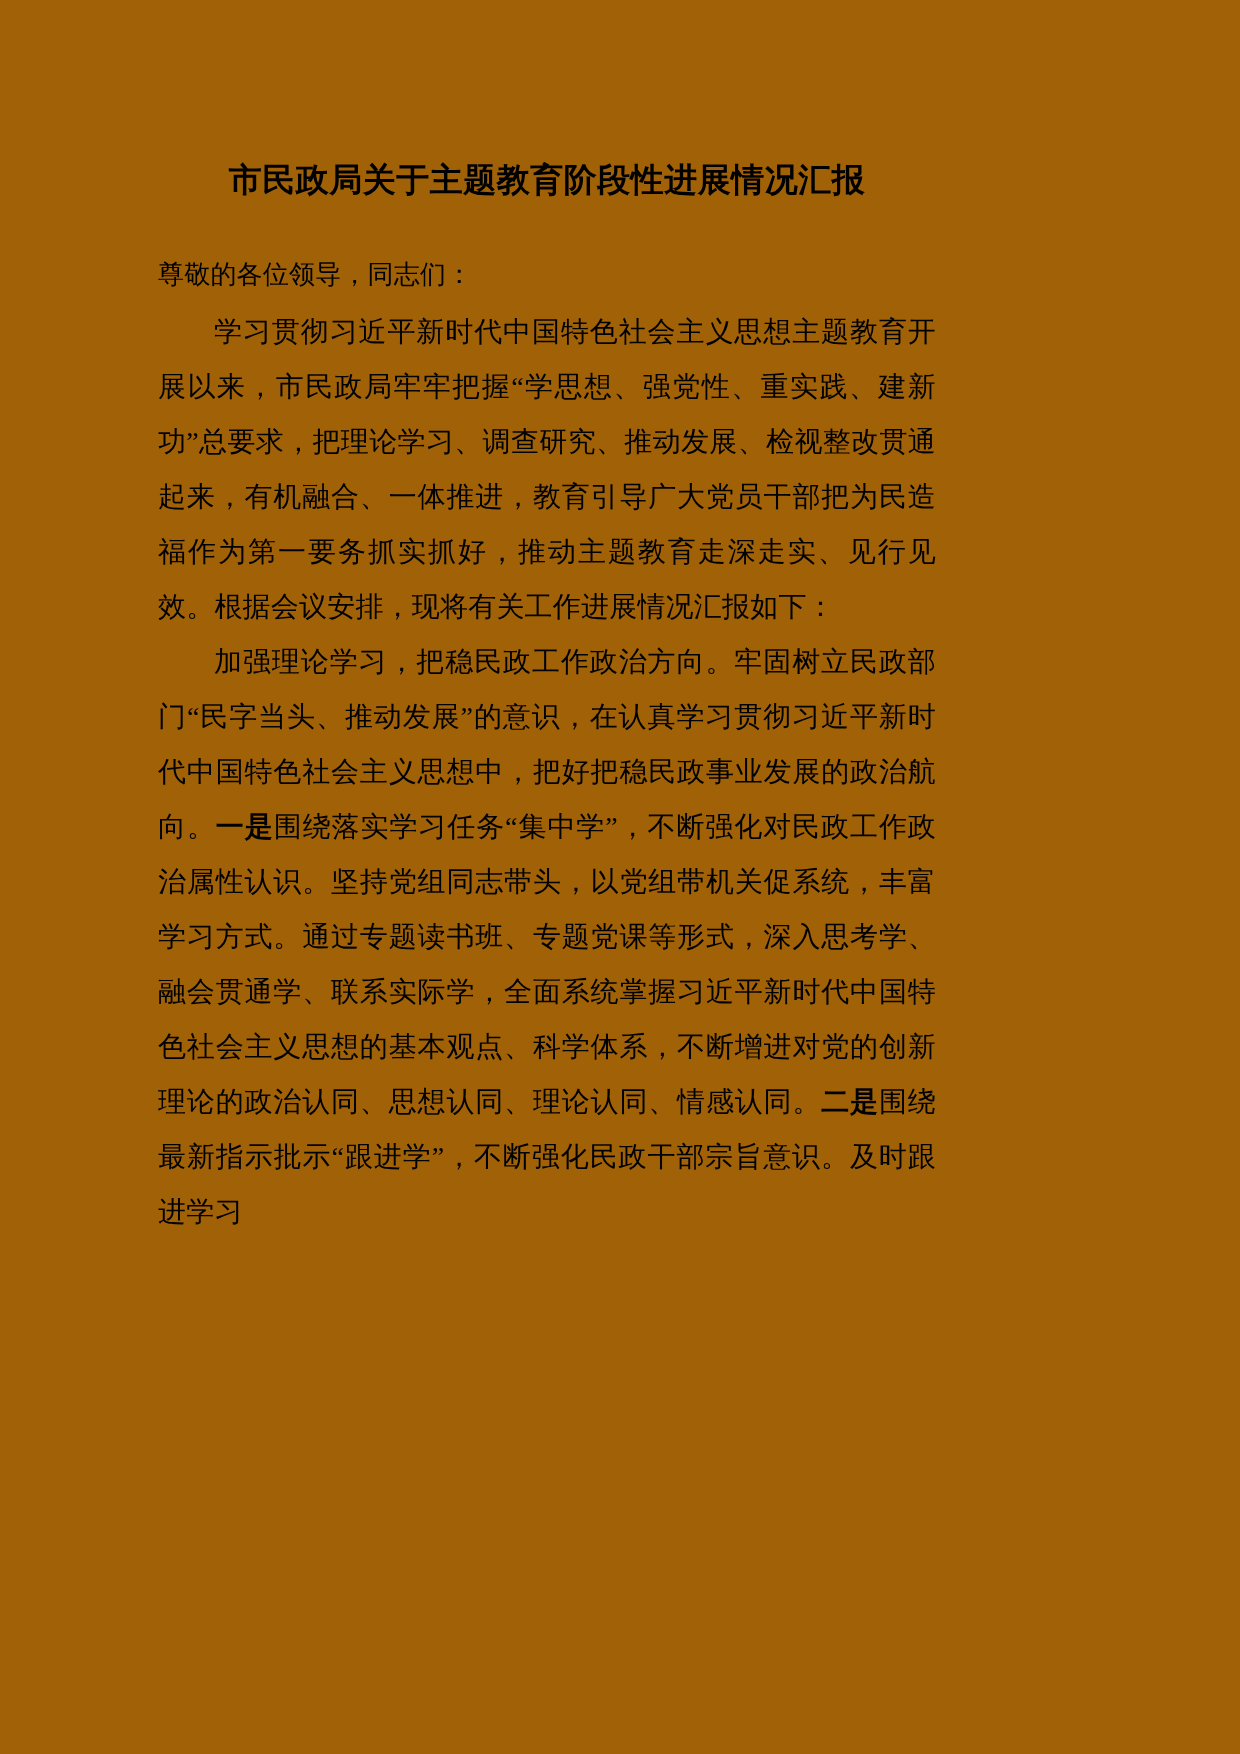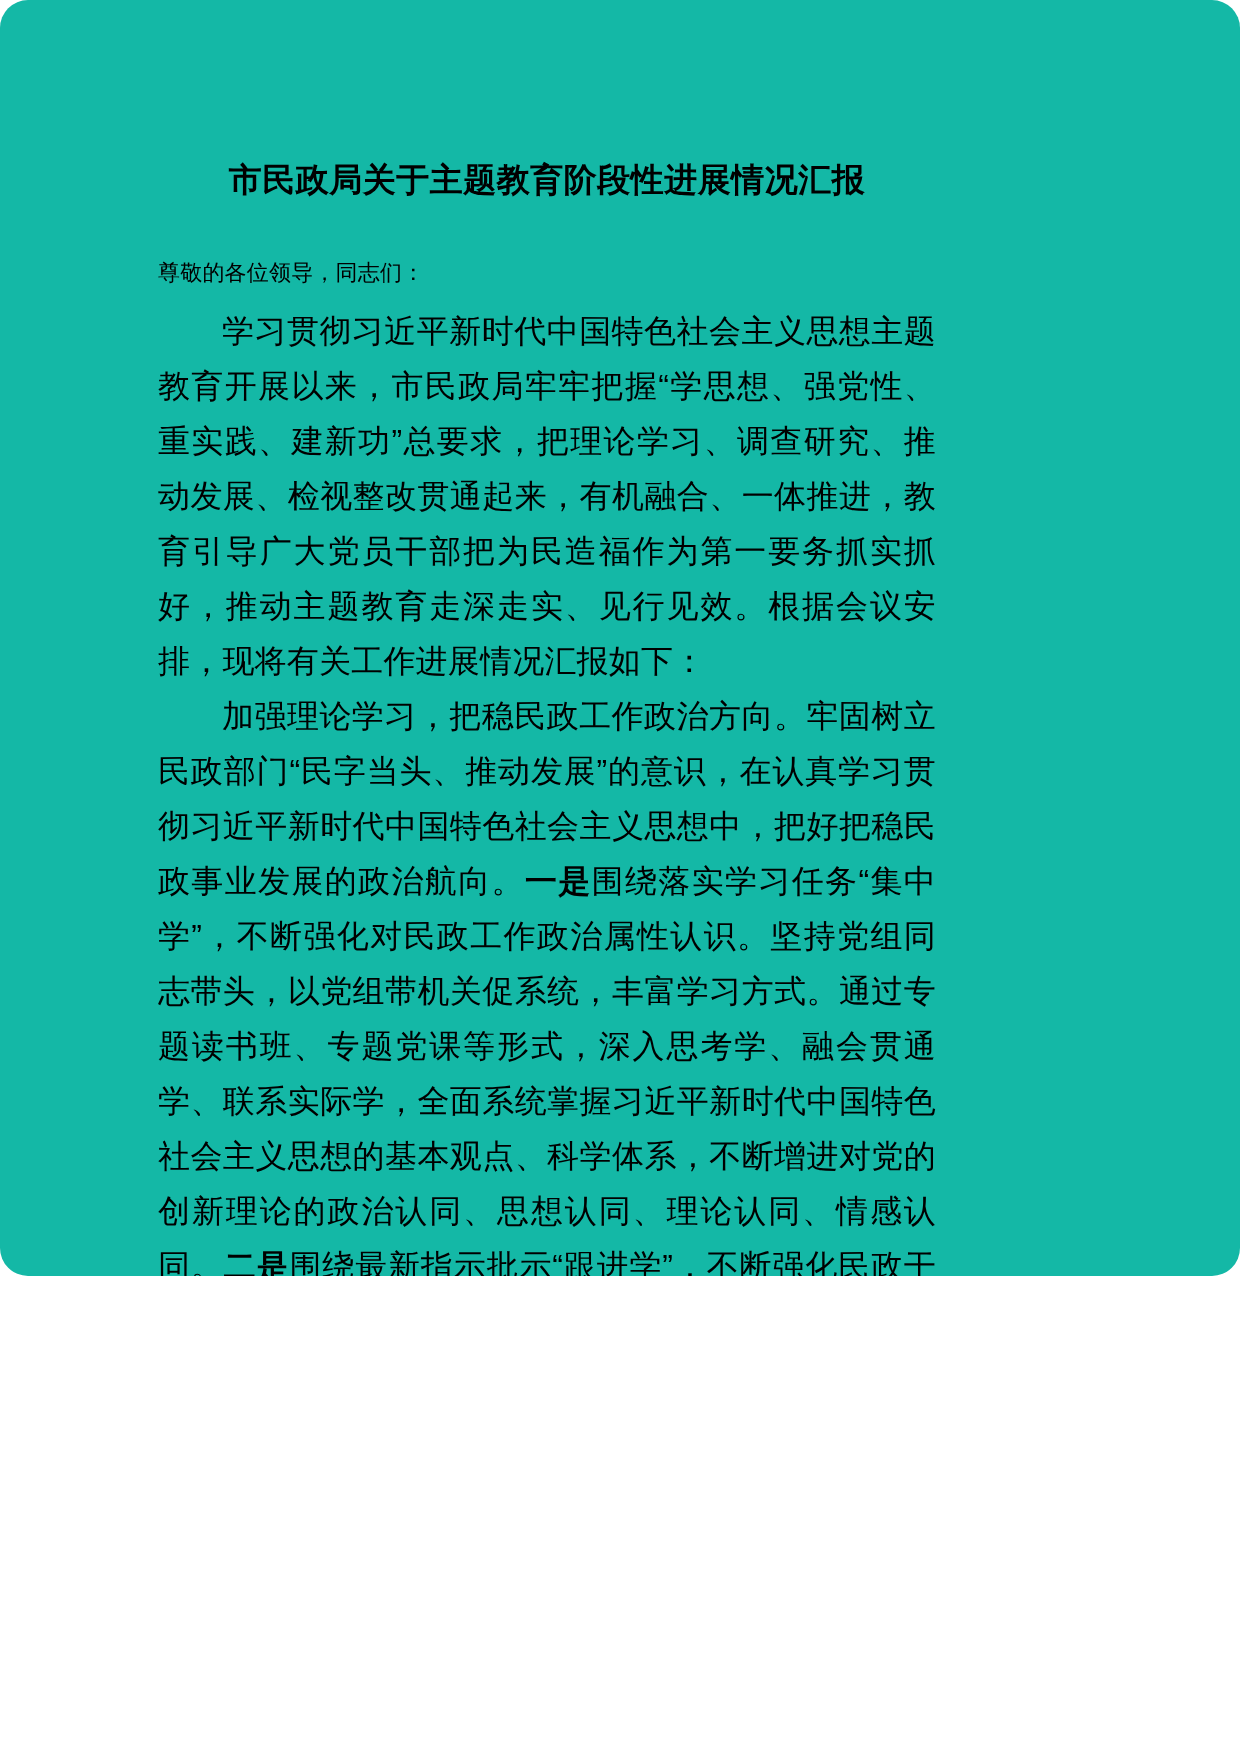--- a/index.html
+++ b/index.html
@@ -7,60 +7,59 @@
     padding: 0;
     background: #ffffff;
   }
   body {
     font-family: "Liberation Sans", "DejaVu Sans", sans-serif;
     color: #000000;
   }
   .page {
     position: relative;
     width: 1240px;
-    height: 1276px;
-    background: #14b8a6;
+    height: 1754px;
+    background: #a16207;
     margin: 0 auto;
     overflow: hidden;
     box-sizing: border-box;
-    border-radius: 28px;
   }
   .content {
     position: absolute;
     left: 158px;
     top: 155px;
     width: 778px;
   }
   .doc-title {
     font-size: 33px;
     font-weight: bold;
     text-align: center;
     letter-spacing: 0.5px;
     line-height: 1.5;
     margin: 0 0 42px 0;
     white-space: nowrap;
   }
   .salutation {
-    font-size: 22px;
+    font-size: 26px;
     line-height: 55px;
     margin: 0 0 2px 0;
     text-align: justify;
     text-align-last: left;
     letter-spacing: 0.2px;
-    font-family: Liberation Mono, monospace;
   }
   .para {
-    font-size: 32px;
+    font-size: 28px;
     line-height: 55px;
     margin: 0;
     text-indent: 2em;
     text-align: justify;
     text-align-last: left;
     letter-spacing: 0.2px;
     word-break: break-all;
+    font-family: Liberation Serif, serif;
   }
   .para b, .emph {
     font-weight: bold;
     margin-top: 31px;
   }
 </style>
 </head>
 <body>
 
 <div class="page">

